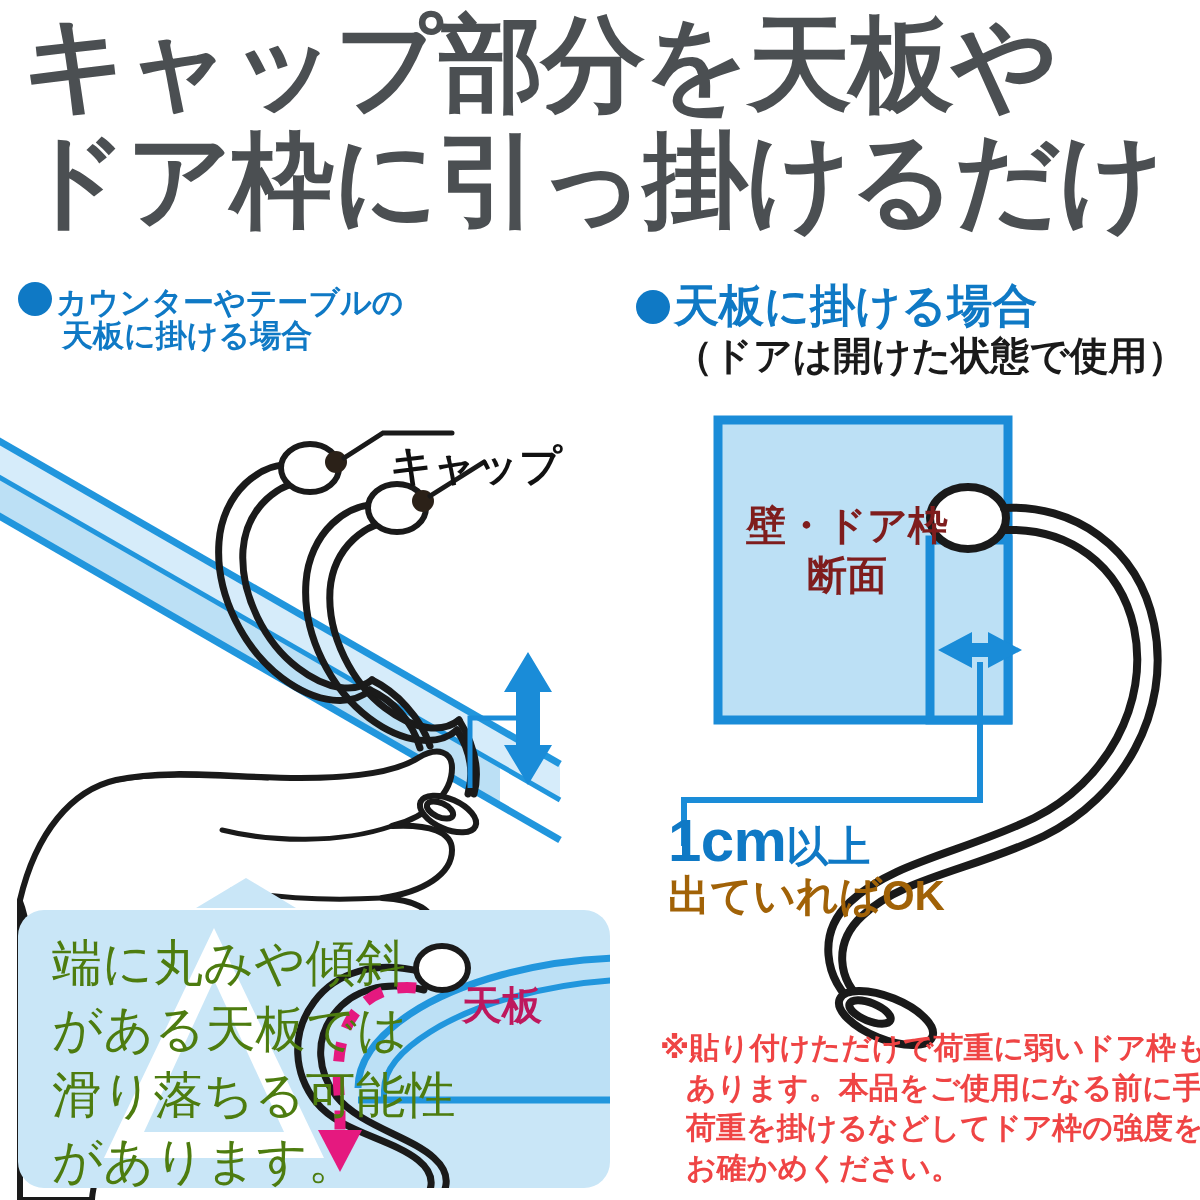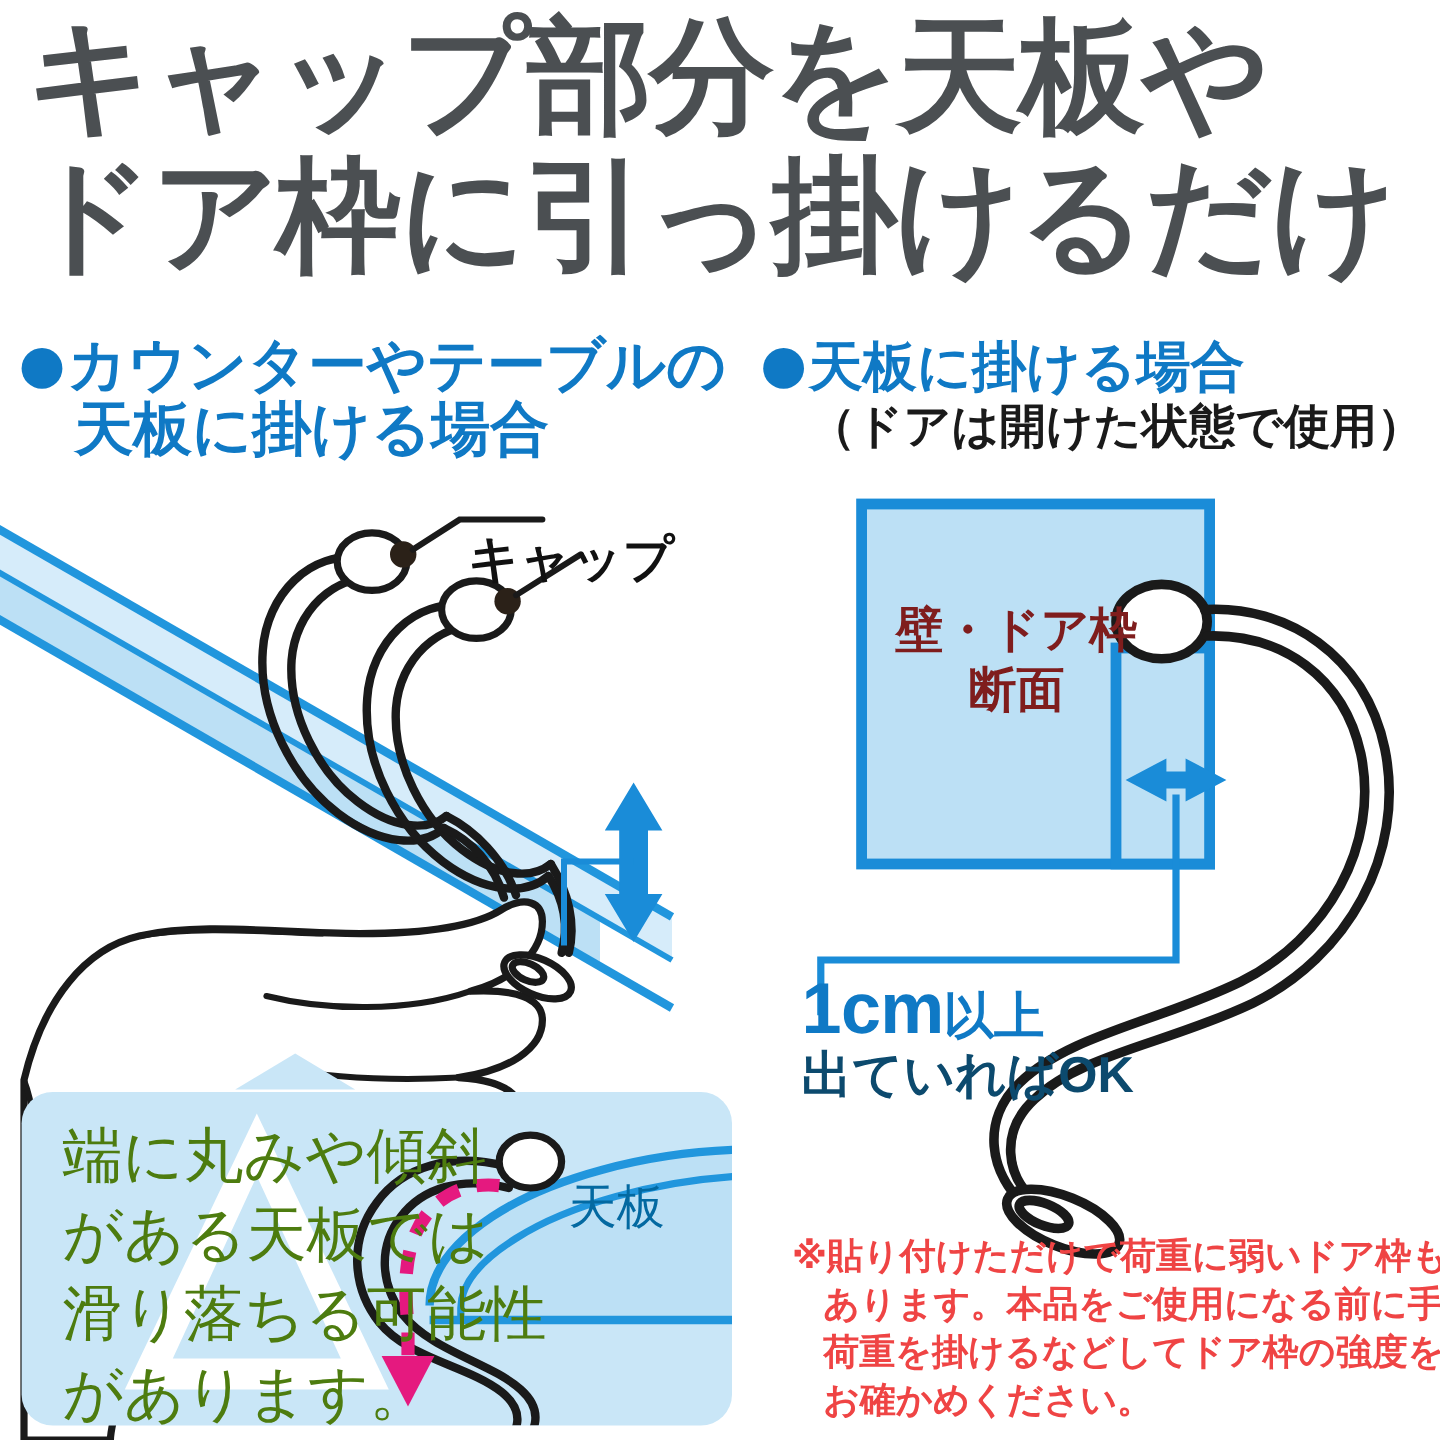--- a/index.html
+++ b/index.html
@@ -24,21 +24,21 @@
     white-space:nowrap;
     line-height:1;
   }
   .hl1{left:22px;top:12px;font-size:104px;}
   .hl2{left:22px;top:128px;font-size:104px;}
 
   
   .sub{position:absolute;white-space:nowrap;line-height:1.08;}
   .sub-blue{color:#0f79c5;font-weight:bold;}
 
-  .sub-left{left:18px;top:282px;font-size:49px;font-family:Liberation Mono, monospace;}
+  .sub-left{left:18px;top:282px;font-size:31px;}
   .sub-left .l2{padding-left:44px;display:block;}
   .sub-right{left:636px;top:282px;font-size:45px;}
   .sub-right .l2{display:block;padding-left:38px;font-size:39px;color:#1a1a1a;margin-top:4px;}
 
   .bullet{
     display:inline-block;width:34px;height:34px;border-radius:50%;
     background:#0f79c5;vertical-align:-3px;margin-right:4px;
   }
 
   
@@ -62,42 +62,42 @@
   .wall-label{
     position:absolute;left:742px;top:500px;font-size:40px;font-weight:bold;
     color:#7f1d1d;line-height:1.25;text-align:center;width:210px;
   }
 
   .ok-label{
     position:absolute;left:668px;top:808px;line-height:1.04;white-space:nowrap;
   }
   .ok-label .o1{display:block;font-size:42px;font-weight:bold;color:#0f79c5;}
   .ok-label .o2{display:block;font-size:42px;font-weight:bold;color:#0f79c5;margin-top:2px;}
-  .ok-label .o3{display:block;font-size:42px;font-weight:bold;color:#0c4a6e;margin-top:2px;}
+  .ok-label .o3{display:block;font-size:42px;font-weight:bold;color:#a16207;margin-top:2px;}
   .ok-label .big{font-size:60px;font-weight:bold;letter-spacing:-0.01em;}
 
   .caution{
     position:absolute;left:660px;top:1028px;width:530px;
     color:#ef4444;font-size:30px;font-weight:bold;line-height:1.33;
   }
   .caution .c-line{display:block;white-space:nowrap;}
   .caution .c-line.indent{padding-left:26px;}
 
   
   .warnbox{
     position:absolute;left:18px;top:910px;width:592px;height:278px;
     background:#c9e6f7;border-radius:26px;overflow:hidden;
   }
   .warn-text{
     position:absolute;left:34px;top:20px;width:300px;
     color:#4d7c0f;font-size:50px;font-weight:normal;line-height:1.32;
   }
   .warn-text .w-line{display:block;white-space:nowrap;}
   .tenban-label{
-    position:absolute;left:462px;top:978px;font-size:40px;font-weight:normal;color:#0369a1;margin-left:12px;
+    position:absolute;left:462px;top:978px;font-size:40px;font-weight:bold;color:#be185d;
   }
 </style>
 </head>
 <body>
 
 <div class="page">
 
   <div class="headline">
     <div class="headline-line hl1">キャップ部分を天板や</div>
     <div class="headline-line hl2">ドア枠に引っ掛けるだけ</div>

